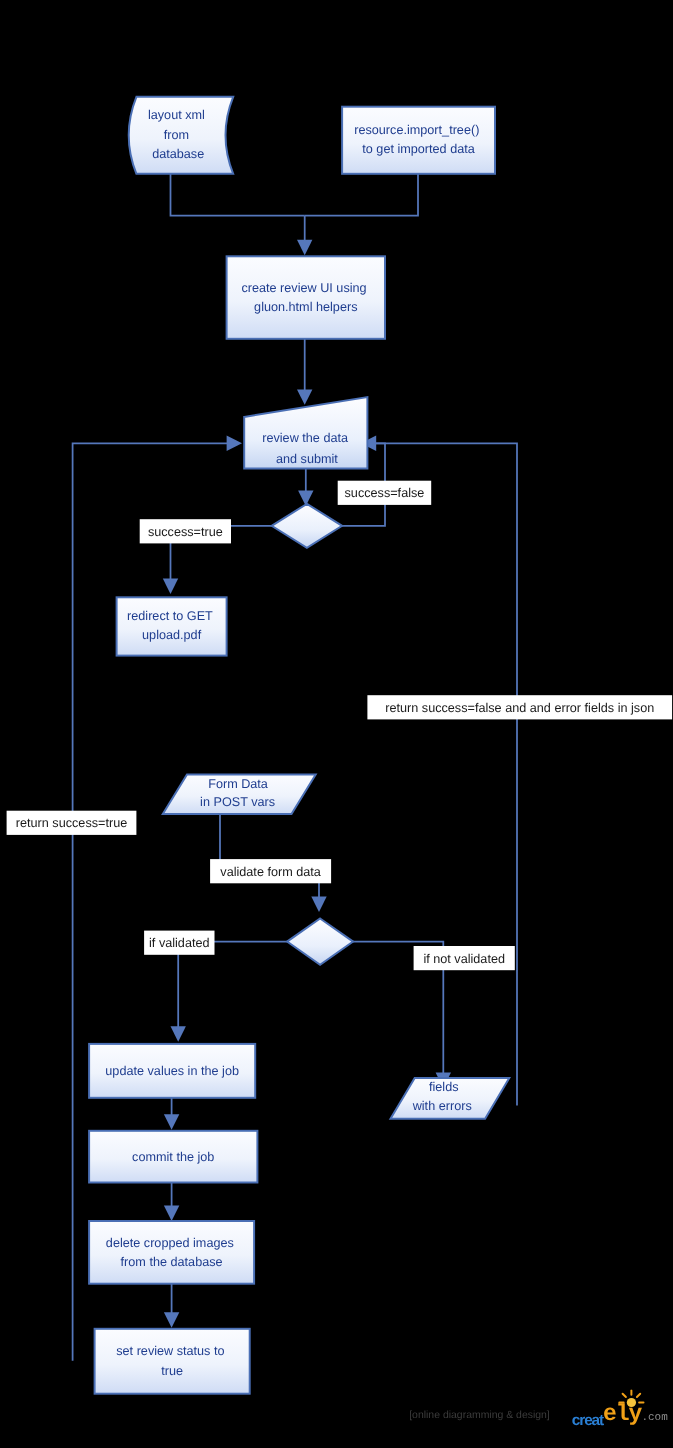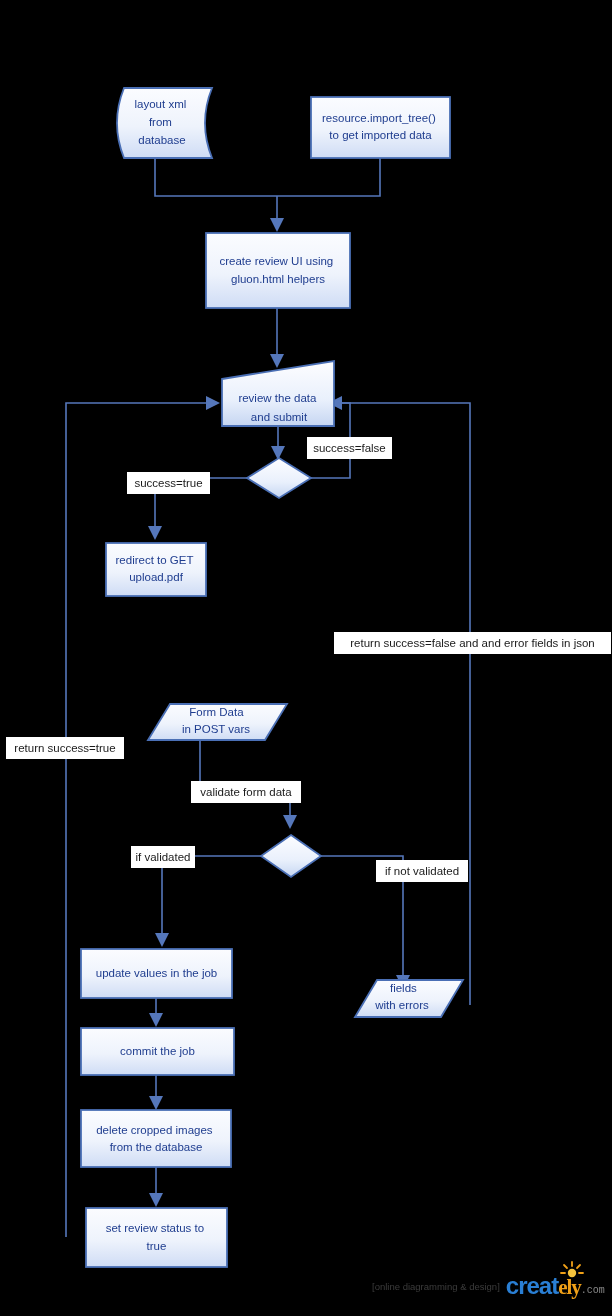--- a/index.html
+++ b/index.html
@@ -23,31 +23,31 @@
     font-size:11.5px;
     text-anchor:middle;
     dominant-baseline:middle;
   }
   .link{stroke:#5577bb;stroke-width:1.6;fill:none;}
   .arrow-head{fill:#5577bb;}
   .shape{stroke:#4a6fb5;stroke-width:1.8;}
   
   #watermark{
     position:absolute;left:372px;top:1264px;width:236px;height:44px;
-    display:flex;align-items:center;gap:6px;
+    display:flex;align-items:center;gap:20px;
   }
   #wm-tag{
     color:#3c3c3c;font-size:9.5px;font-family:"Liberation Sans", sans-serif;
     white-space:nowrap;letter-spacing:0px;
   }
   #wm-logo{position:relative;display:flex;align-items:flex-end;}
-  #wm-create{color:#2a7fd4;font-size:24px;font-weight:bold;letter-spacing:-1px;
+  #wm-create{color:#2a7fd4;font-size:14px;font-weight:bold;letter-spacing:-1px;
     font-family:"Liberation Sans", sans-serif;line-height:1;}
   #wm-ly{color:#f0a017;font-size:21px;font-weight:bold;letter-spacing:-1px;
-    font-family:Liberation Serif, serif;line-height:1;}
+    font-family:Liberation Mono, monospace;line-height:1;}
   #wm-com{color:#8a8a8a;font-size:10px;font-family:Liberation Mono, monospace;
     line-height:1;padding-bottom:2px;}
   #wm-bulb{position:absolute;right:20px;top:-13px;}
 </style>
 </head>
 <body>
 
 <div id="stage">
 
   <svg id="diagram" viewBox="0 0 612 1316">

